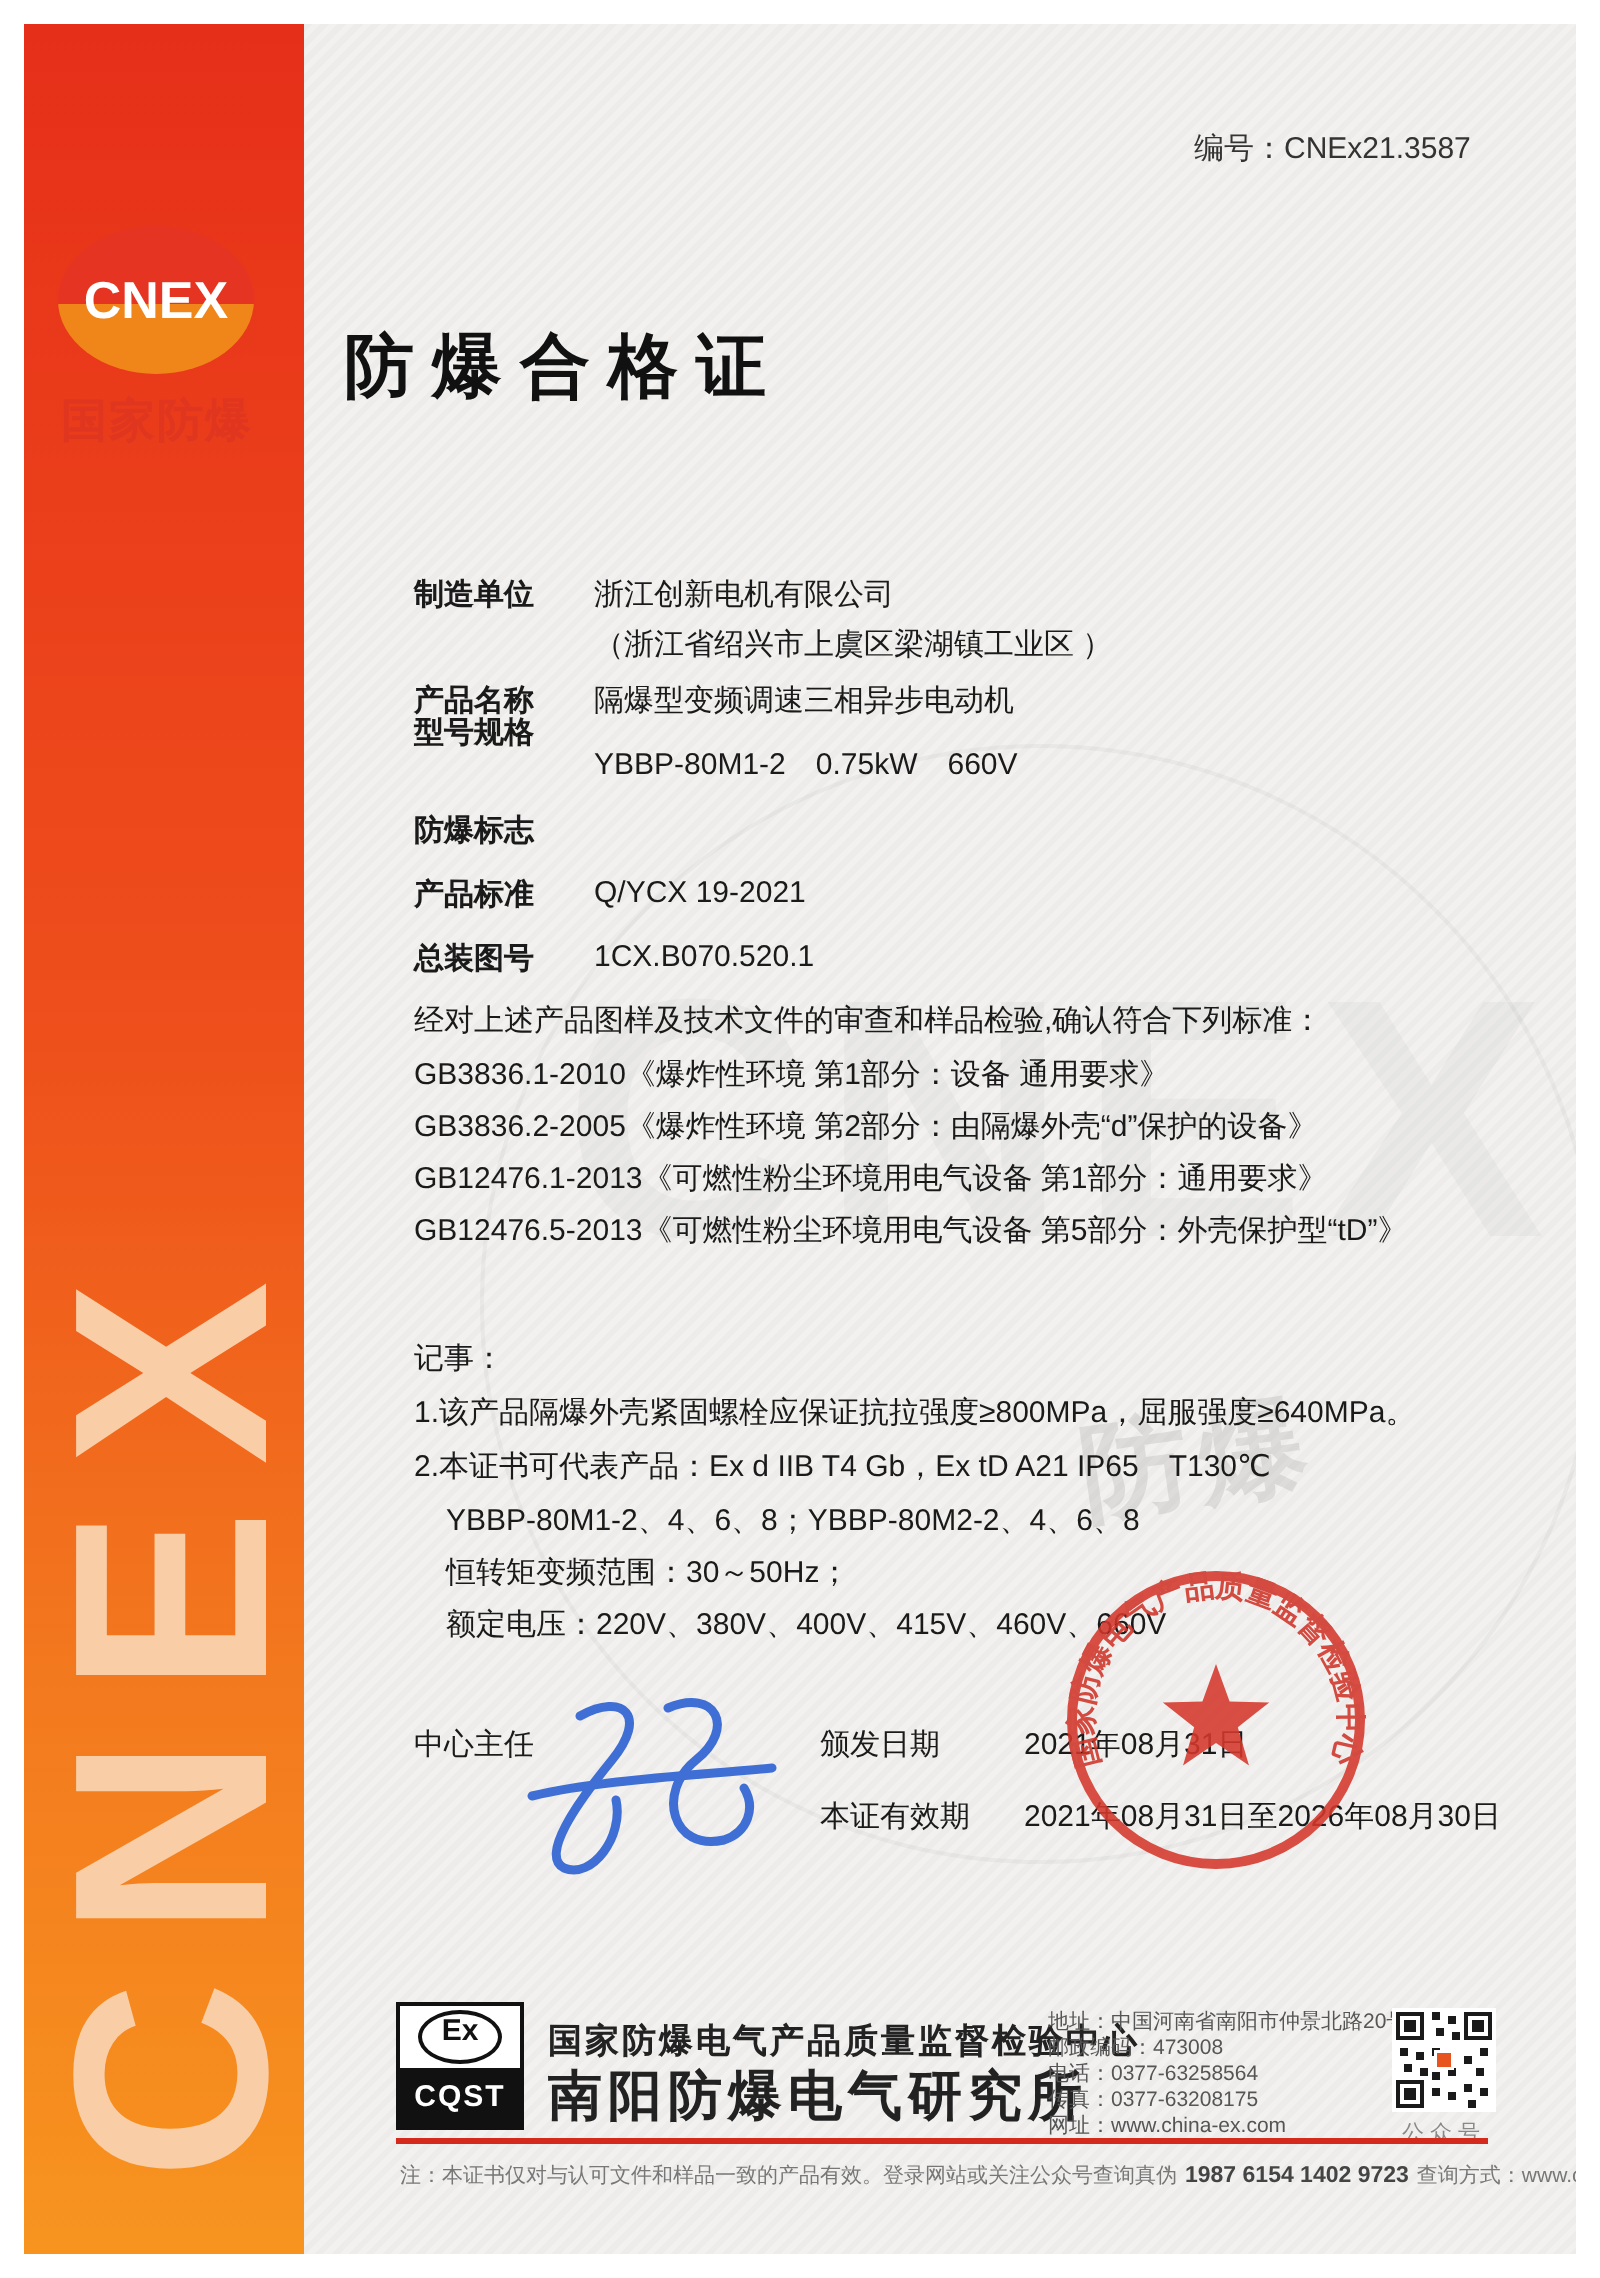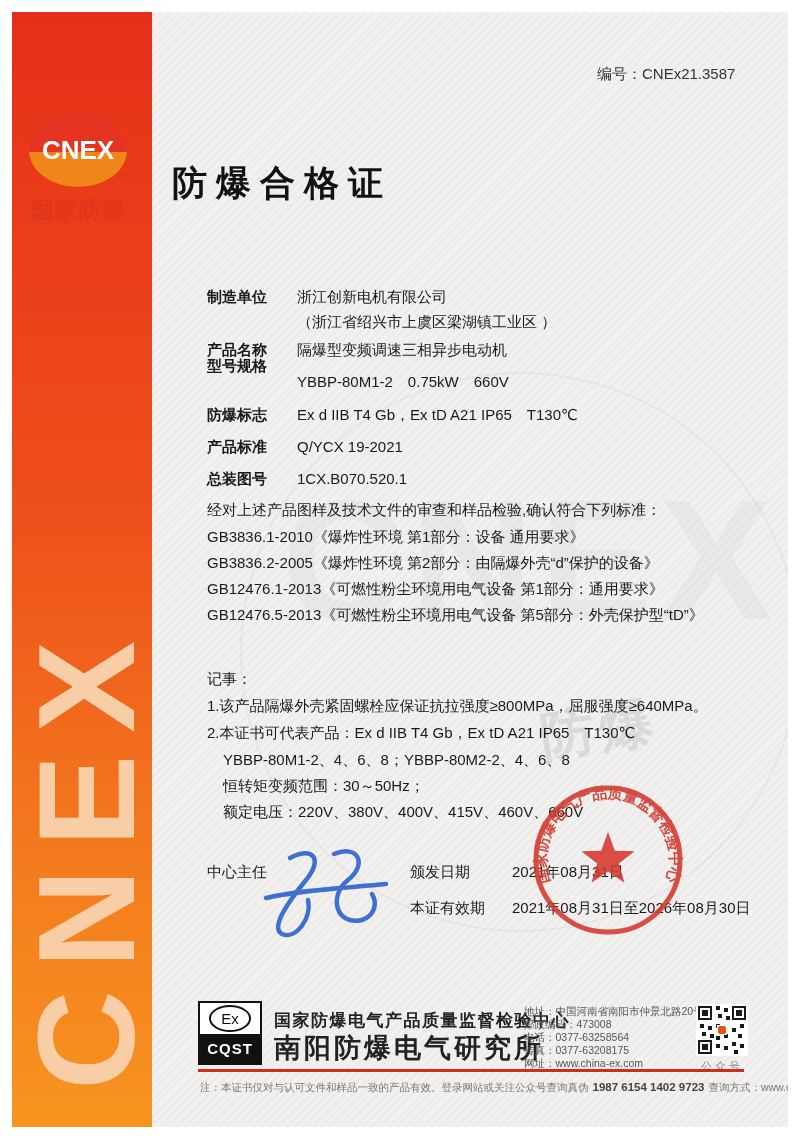--- a/index.html
+++ b/index.html
@@ -39,21 +39,21 @@
   .lbl{position:absolute;left:195px;font-size:15px;color:#1a1a1a;font-weight:bold;white-space:nowrap;}
   .val{position:absolute;left:285px;font-size:15px;color:#1a1a1a;white-space:nowrap;}
   .para{position:absolute;left:195px;font-size:15px;color:#1a1a1a;white-space:nowrap;}
   
   .sig-svg{position:absolute;left:240px;top:828px;z-index:3;}
   .seal-svg{position:absolute;left:510px;top:762px;z-index:4;opacity:.88;}
   
   .cqst-box{position:absolute;left:186px;top:989px;width:64px;height:64px;border:2px solid #111;background:#fff;}
   .cqst-top{position:relative;height:31px;background:#fff;display:flex;align-items:center;justify-content:center;}
   .cqst-ellipse{width:42px;height:27px;border:2px solid #111;border-radius:50%;
-        display:flex;align-items:center;justify-content:center;font-size:15px;font-weight:normal;color:#111;}
+        display:flex;align-items:flex-start;justify-content:center;font-size:15px;font-weight:bold;color:#111;}
   .cqst-bottom{height:29px;background:#111;color:#fff;display:flex;align-items:center;justify-content:center;
         font-size:15px;font-weight:bold;letter-spacing:1px;}
   .center-name{position:absolute;left:262px;top:997px;font-size:17px;font-weight:bold;color:#222;letter-spacing:1.5px;}
   .institute{position:absolute;left:262px;top:1018px;font-size:27px;font-weight:bold;color:#222;letter-spacing:3px;}
   .contact{position:absolute;left:512px;top:993px;font-size:10.5px;color:#555;line-height:13px;white-space:nowrap;}
   .qr{position:absolute;left:684px;top:992px;width:52px;height:52px;}
   .qr-label{position:absolute;left:684px;top:1047px;width:52px;text-align:center;
         font-size:11px;color:#888;letter-spacing:3px;}
   .rule{position:absolute;left:186px;top:1057px;width:546px;height:3px;background:#d42a1e;}
   .bottom-note{position:absolute;left:188px;top:1069px;font-size:10.5px;color:#777;white-space:nowrap;}
@@ -86,21 +86,20 @@
   <span class="val" style="top:276px">浙江创新电机有限公司</span>
   <span class="val" style="top:301px">（浙江省绍兴市上虞区梁湖镇工业区 ）</span>
 
   <span class="lbl" style="top:329px">产品名称</span>
   <span class="val" style="top:329px">隔爆型变频调速三相异步电动机</span>
 
   <span class="lbl" style="top:345px">型号规格</span>
   <span class="val" style="top:361px">YBBP-80M1-2　0.75kW　660V</span>
 
   <span class="lbl" style="top:394px">防爆标志</span>
-  <span class="val" style="top:394px">Ex d IIB T4 Gb，Ex tD A21 IP65　T130℃</span>
 
   <span class="lbl" style="top:426px">产品标准</span>
   <span class="val" style="top:426px">Q/YCX 19-2021</span>
 
   <span class="lbl" style="top:458px">总装图号</span>
   <span class="val" style="top:458px">1CX.B070.520.1</span>
 
   <span class="para" style="top:489px">经对上述产品图样及技术文件的审查和样品检验,确认符合下列标准：</span>
   <span class="para" style="top:516px">GB3836.1-2010《爆炸性环境 第1部分：设备 通用要求》</span>
   <span class="para" style="top:542px">GB3836.2-2005《爆炸性环境 第2部分：由隔爆外壳“d”保护的设备》</span>

